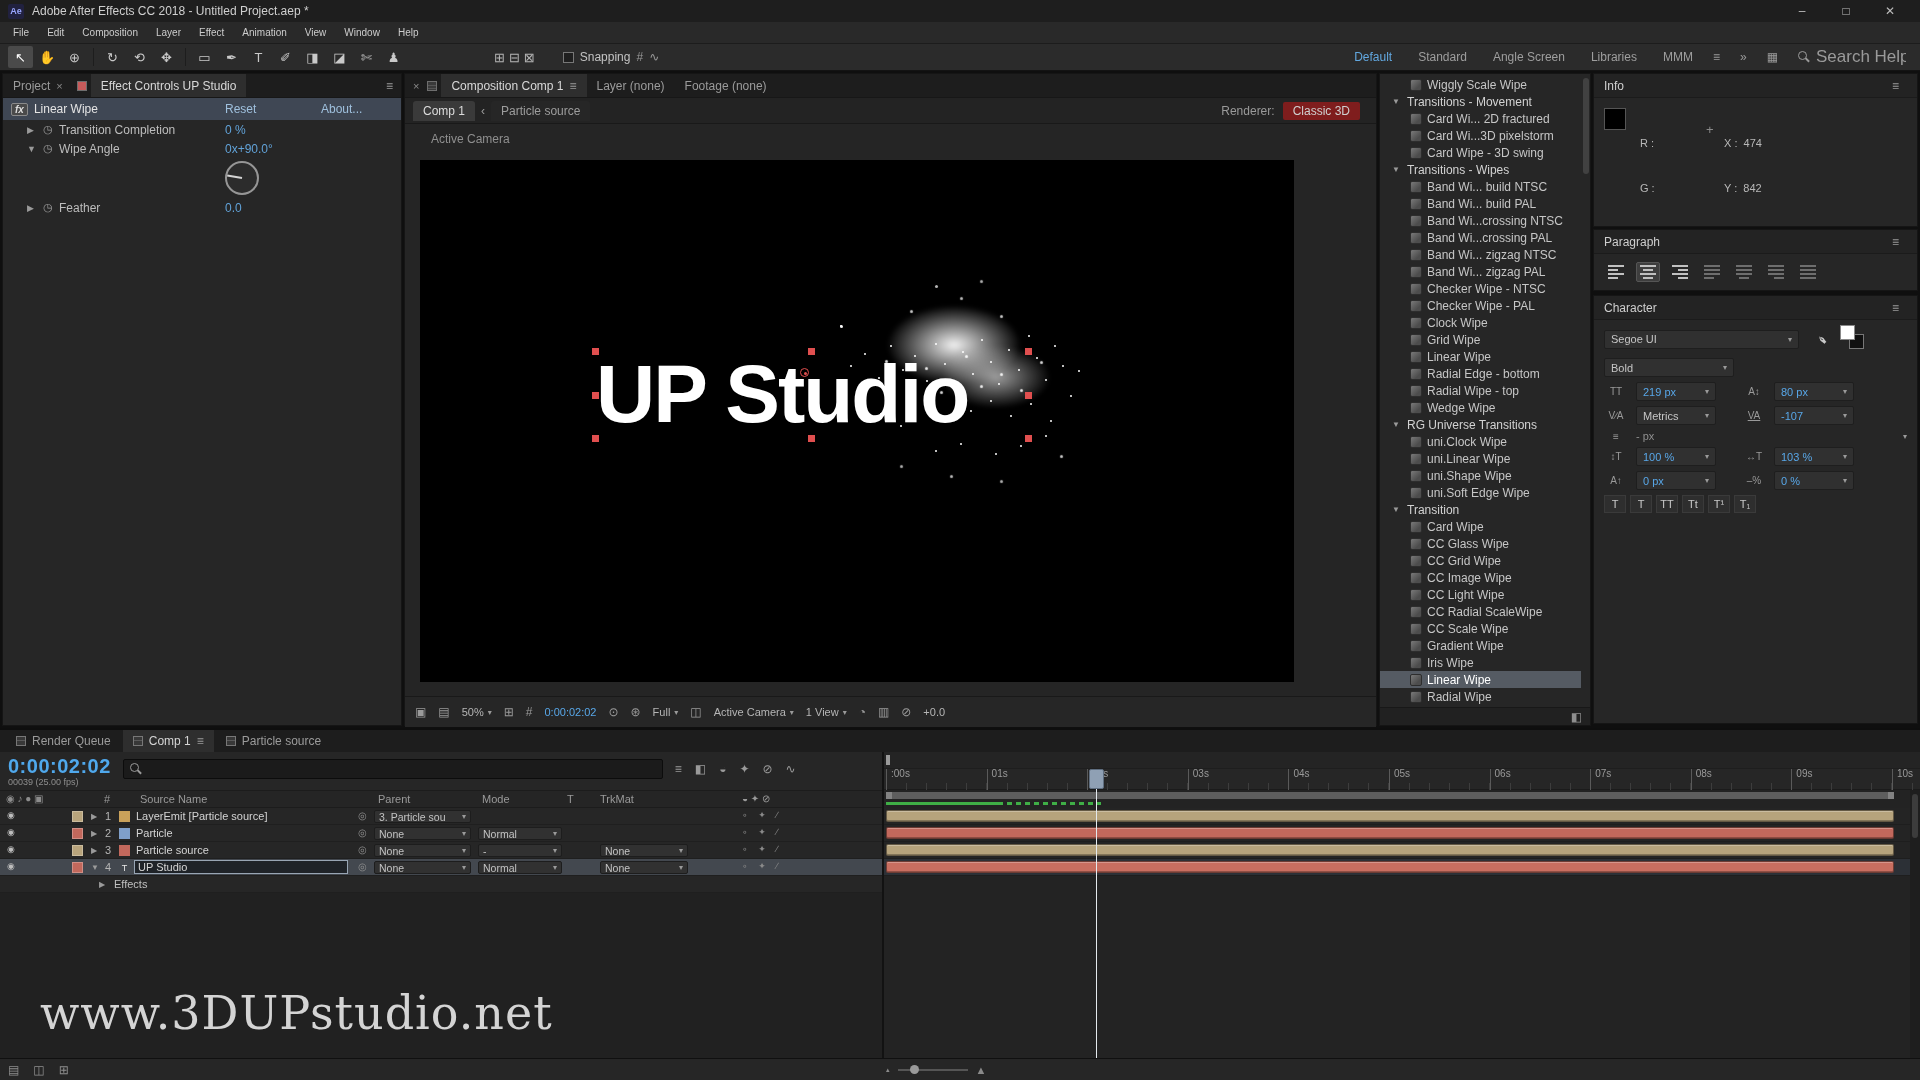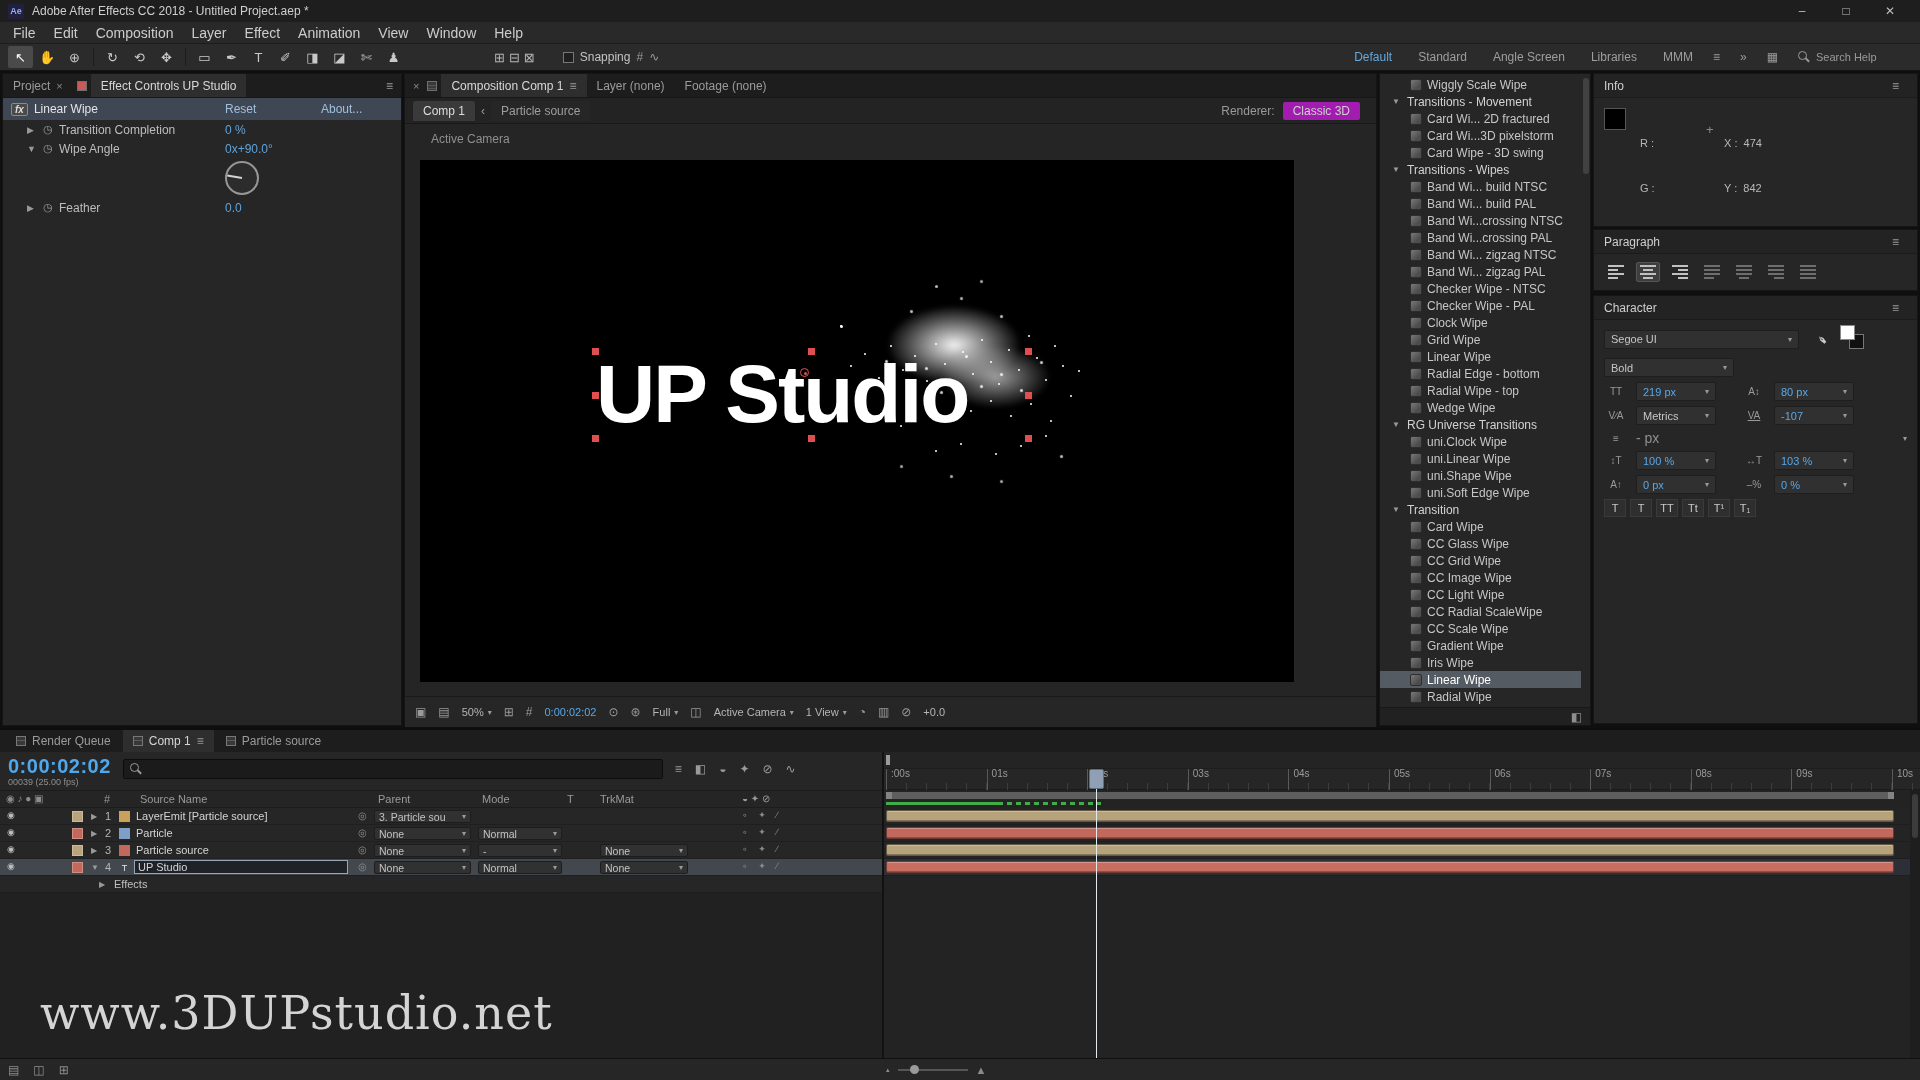--- a/index.html
+++ b/index.html
@@ -8,41 +8,41 @@
 
   
   .titlebar { position:absolute; left:0; top:0; width:1920px; height:22px; background:#1e1e1e; display:flex; align-items:center; padding:0 8px; gap:8px; }
   .app-icon { width:16px; height:15px; background:#21213f; color:#9aa7ff; font-size:9px; font-weight:bold; display:flex; align-items:center; justify-content:center; border-radius:2px; }
   .title-text { color:#cfcfcf; font-size:12px; }
   .win-controls { margin-left:auto; display:flex; }
   .win-btn { width:44px; text-align:center; color:#bdbdbd; font-size:12px; cursor:default; }
 
   
   .menubar { position:absolute; left:0; top:22px; width:1920px; height:21px; background:#292929; display:flex; align-items:center; padding-left:4px; }
-  .menu-item { padding:2px 9px; font-size:14px; color:#cccccc; }
+  .menu-item { padding:2px 9px; font-size:10px; color:#cccccc; }
 
   
   .toolbar { position:absolute; left:0; top:43px; width:1920px; height:28px; background:#2b2b2b; border-top:1px solid #1c1c1c; border-bottom:1px solid #131313; display:flex; align-items:center; padding:0 8px; gap:2px; }
   .tool { width:25px; height:22px; display:flex; align-items:center; justify-content:center; color:#c9c9c9; font-size:13px; }
   .tool.active { background:#4a4a4a; border-radius:2px; color:#fff; }
   .tool-sep { width:1px; height:18px; background:#1d1d1d; margin:0 4px; }
   .axis-group { display:flex; gap:4px; margin-left:86px; color:#b5b5b5; font-size:13px; }
   .snap-wrap { display:flex; align-items:center; gap:6px; margin-left:26px; color:#c3c3c3; }
   .checkbox { width:11px; height:11px; border:1px solid #777; background:#1f1f1f; display:inline-block; }
   .snap-ic { color:#9a9a9a; font-size:12px; }
   .ws-area { margin-left:auto; display:flex; align-items:center; gap:20px; }
   .ws-list { display:flex; gap:26px; align-items:center; }
   .ws { color:#9e9e9e; font-size:12px; }
   .ws.active { color:#62a8e0; }
   .ws-menu, .ovf, .pgrid { color:#9a9a9a; }
   .help-search { display:flex; align-items:center; gap:6px; margin-right:6px; }
   .mag { width:12px; height:12px; position:relative; display:inline-block; }
   .mag::before { content:""; position:absolute; left:0; top:0; width:7px; height:7px; border:1.5px solid #9a9a9a; border-radius:50%; }
   .mag::after { content:""; position:absolute; left:7px; top:8px; width:5px; height:1.5px; background:#9a9a9a; transform:rotate(45deg); }
-  .help-input { background:transparent; border:none; outline:none; color:#bdbdbd; font-size:11px; width:90px; }
+  .help-input { background:transparent; border:none; outline:none; color:#bdbdbd; font-size:17px; width:90px; }
   .help-input::placeholder { color:#9a9a9a; }
 
   
   .main { position:absolute; left:0; top:71px; width:1920px; height:657px; background:#0f0f0f; }
   .panel { position:absolute; background:#262626; border:1px solid #151515; }
   .tabbar { height:24px; background:#1d1d1d; display:flex; align-items:stretch; font-size:12px; color:#9b9b9b; border-bottom:1px solid #171717; }
   .tab { display:flex; align-items:center; padding:0 10px; gap:6px; white-space:nowrap; }
   .tab.active { background:#2e2e2e; color:#d8d8d8; }
   .tab-x { color:#8a8a8a; font-size:11px; }
   .pm { margin-left:auto; padding:0 8px; color:#9a9a9a; display:flex; align-items:center; }
@@ -64,21 +64,21 @@
   .ec-row .ec-value { position:absolute; left:222px; color:#61a2d8; }
   .dial { position:relative; width:34px; height:34px; border:2px solid #969696; border-radius:50%; background:#2c2c2c; margin:3px 0 3px 222px; }
   .dial::before { content:""; position:absolute; right:50%; top:50%; width:15px; height:2px; margin-top:-1px; background:#d4d4d4; transform-origin:100% 50%; transform:rotate(10deg); }
 
   
   .comp-panel { left:404px; top:2px; width:973px; height:653px; }
   .viewer-tabs { height:26px; background:#232323; border-bottom:1px solid #191919; display:flex; align-items:center; padding:0 8px; gap:6px; color:#9d9d9d; }
   .vtab { padding:3px 10px; border-radius:3px 3px 0 0; background:#262626; }
   .vtab.active { background:#3a3a3a; color:#dcdcdc; }
   .renderer { margin-left:auto; display:flex; align-items:center; gap:8px; padding-right:8px; color:#9a9a9a; }
-  .renderer-btn { background:#a21caf; padding:2px 10px; border-radius:2px; color:#cfcfcf; }
+  .renderer-btn { background:#7f1d1d; padding:2px 10px; border-radius:2px; color:#cfcfcf; }
   .viewport { position:relative; height:572px; background:#252525; }
   .cam-label { position:absolute; left:26px; top:8px; color:#8f8f8f; }
   .canvas { position:absolute; left:15px; top:36px; width:874px; height:522px; background:#000; overflow:hidden; }
   .comp-text { position:absolute; left:176px; top:190px; height:90px; line-height:88px; font-size:82px; font-weight:bold; letter-spacing:-2px; color:#ffffff; white-space:nowrap; }
   .sel-box { position:absolute; left:176px; top:192px; width:432px; height:86px; }
   .handle { position:absolute; width:7px; height:7px; background:#e04f4f; }
   .anchor { position:absolute; left:204px; top:16px; width:9px; height:9px; border:1px solid #e04f4f; border-radius:50%; }
   .anchor::after { content:""; position:absolute; left:3px; top:3px; width:3px; height:3px; background:#e04f4f; border-radius:50%; }
   .pcloud { position:absolute; border-radius:50%; filter:blur(2px); background:radial-gradient(ellipse at center, rgba(255,255,255,.95) 0%, rgba(255,255,255,.35) 45%, rgba(255,255,255,0) 72%); }
   .cloud1 { left:468px; top:146px; width:132px; height:78px; }
@@ -769,21 +769,21 @@
           <span class="car">▾</span>
         </div>
         <span class="ch-ic ul" style="margin-left:18px;">VA</span>
         <div class="ch-dd" style="width:80px;">
           <span class="blue">-107</span>
           <span class="car">▾</span>
         </div>
       </div>
       <div class="ch-row">
         <span class="ch-ic">≡</span>
-        <span style="color:#8f8f8f;font-size:14px;">- px</span>
+        <span style="color:#8f8f8f;font-size:11px;">- px</span>
         <span class="car" style="margin-left:auto;">▾</span>
       </div>
       <div class="ch-row">
         <span class="ch-ic">↕T</span>
         <div class="ch-dd" style="width:80px;">
           <span class="blue">100 %</span>
           <span class="car">▾</span>
         </div>
         <span class="ch-ic" style="margin-left:18px;">↔T</span>
         <div class="ch-dd" style="width:80px;">

